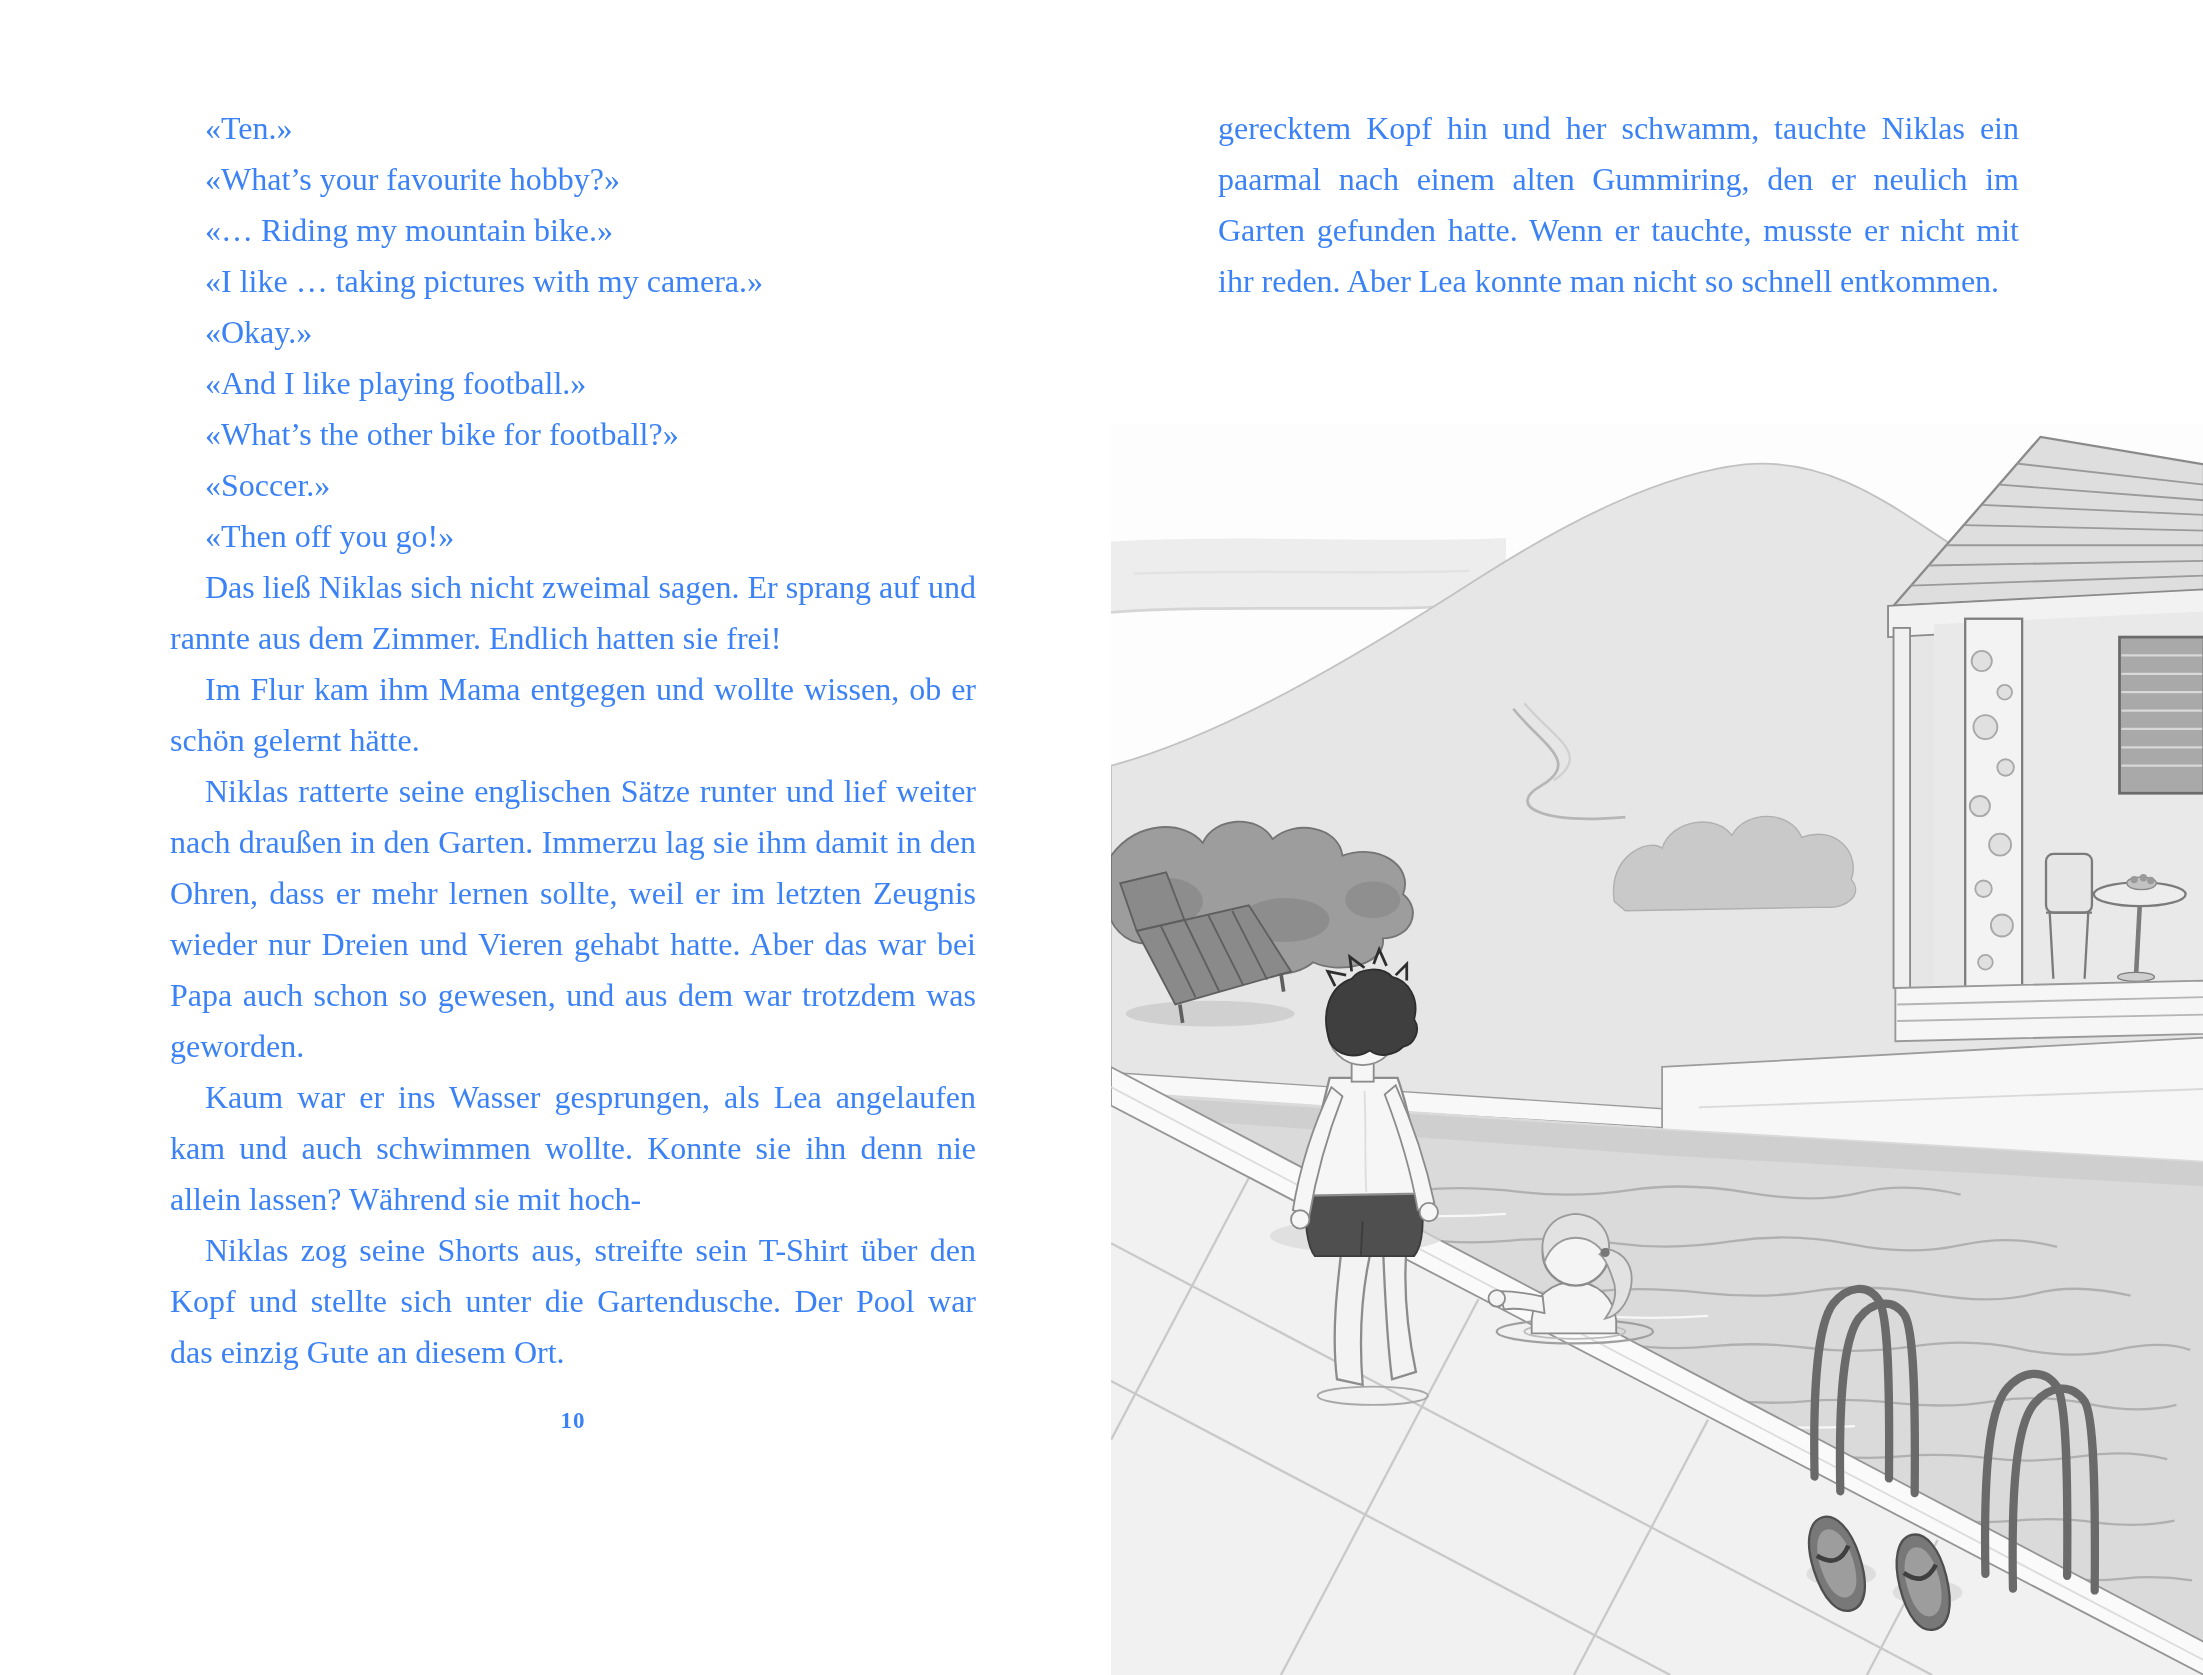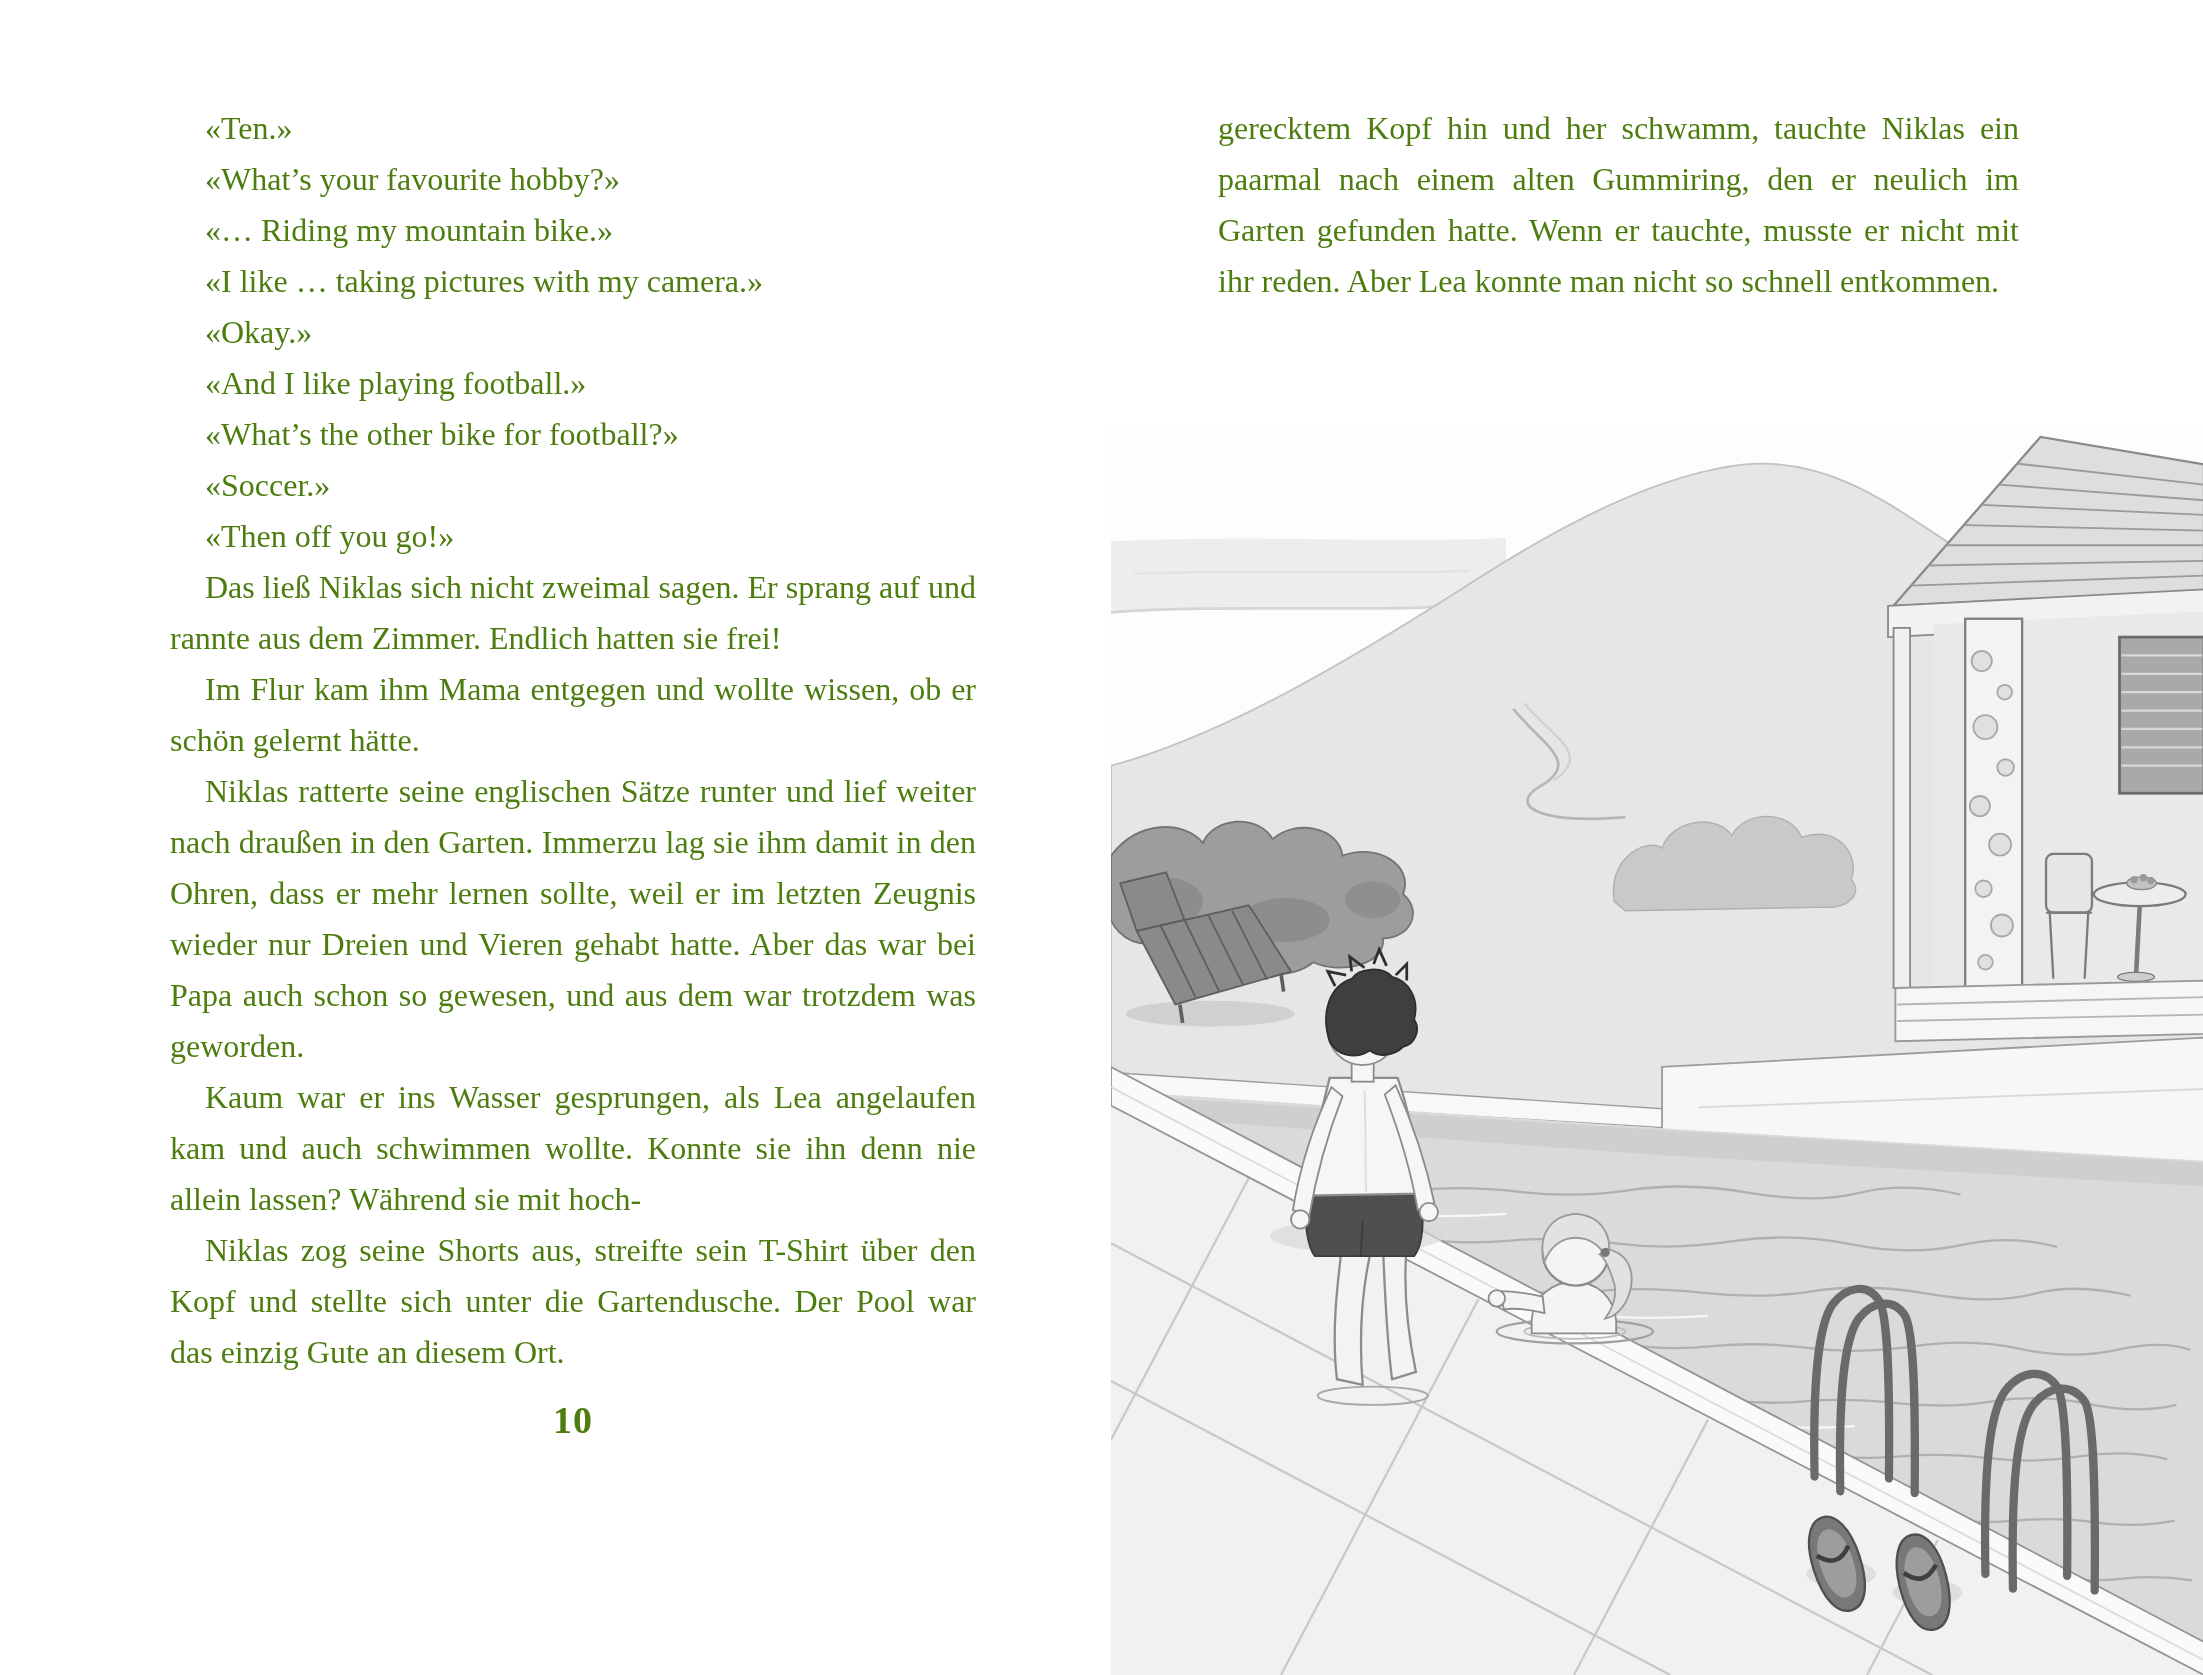--- a/index.html
+++ b/index.html
@@ -7,32 +7,32 @@
     width:2204px;height:1675px;position:relative;overflow:hidden;
     background:#ffffff;
     font-family:"Liberation Serif", serif;
     color:#1a1a1a;
   }
   .page-text{
     position:absolute;
     font-size:32px;
     line-height:51px;
     text-align:justify;
-    color:#4d7c0f;
+    color:#3b82f6;
   }
   .left-page{ left:170px; top:103px; width:806px; }
   .right-page{ left:1218px; top:103px; width:801px; }
   .dlg{ text-indent:35px; }
   .para{ text-indent:35px; }
   .page-number{
     margin-top:16.5px;
     text-align:center;
     text-indent:0;
     font-weight:700;
-    font-size:38px;
+    font-size:23px;
     letter-spacing:0.9px;
   }
   .illu{
     position:absolute; left:1111px; top:424px; width:1093px; height:1251px;
   }
   .illu svg{ display:block; width:100%; height:100%; }
 </style>
 </head>
 <body>
 

